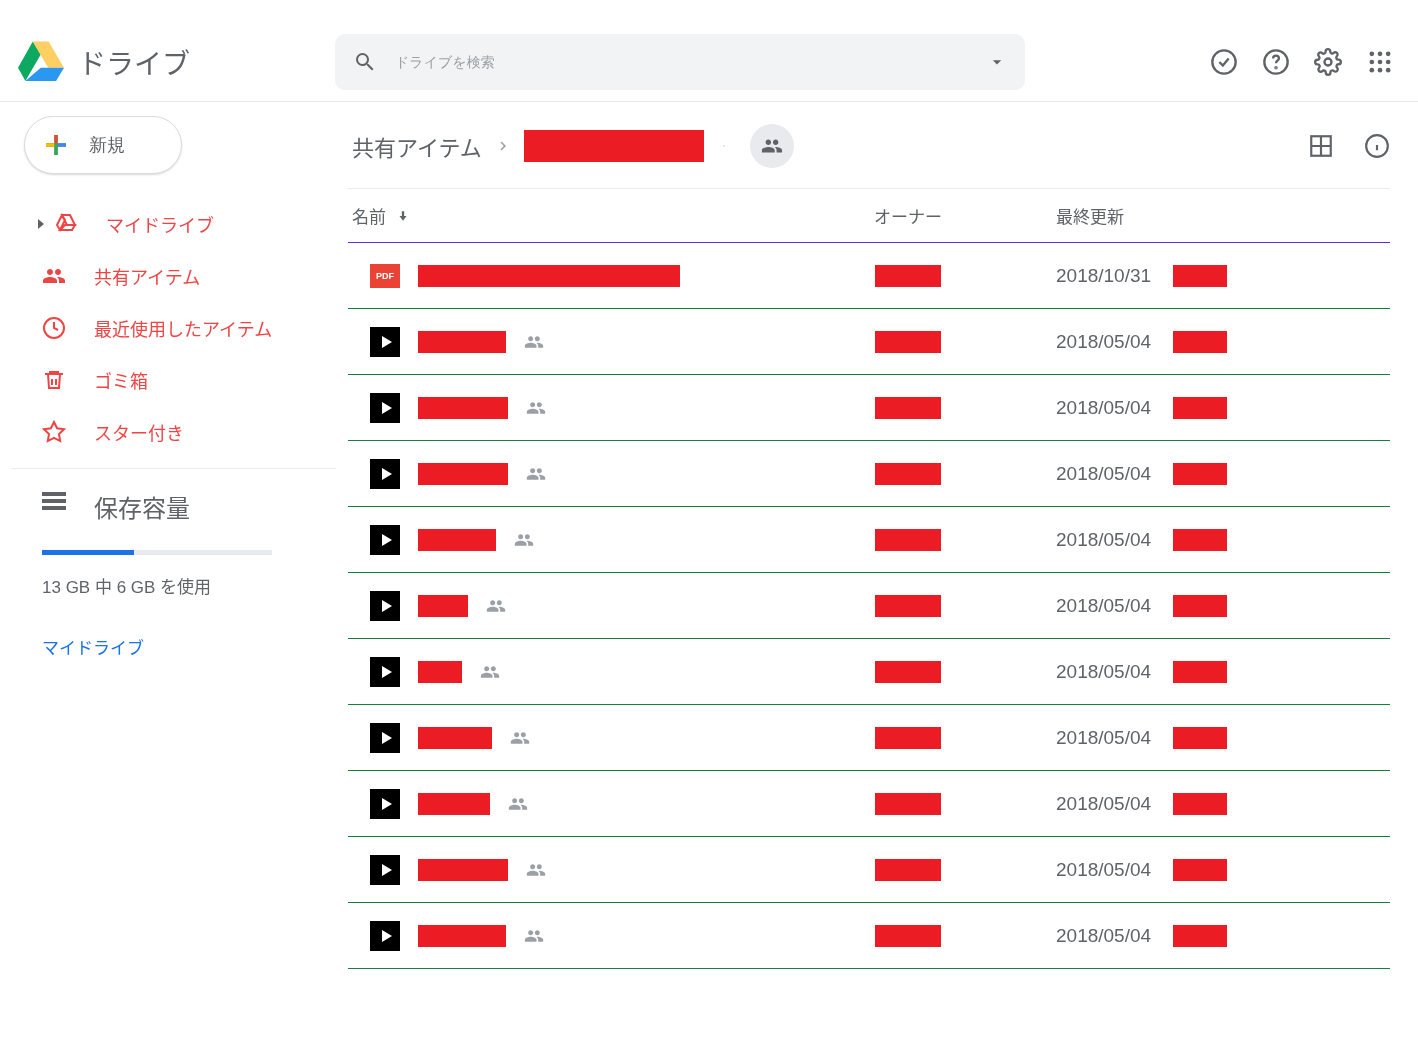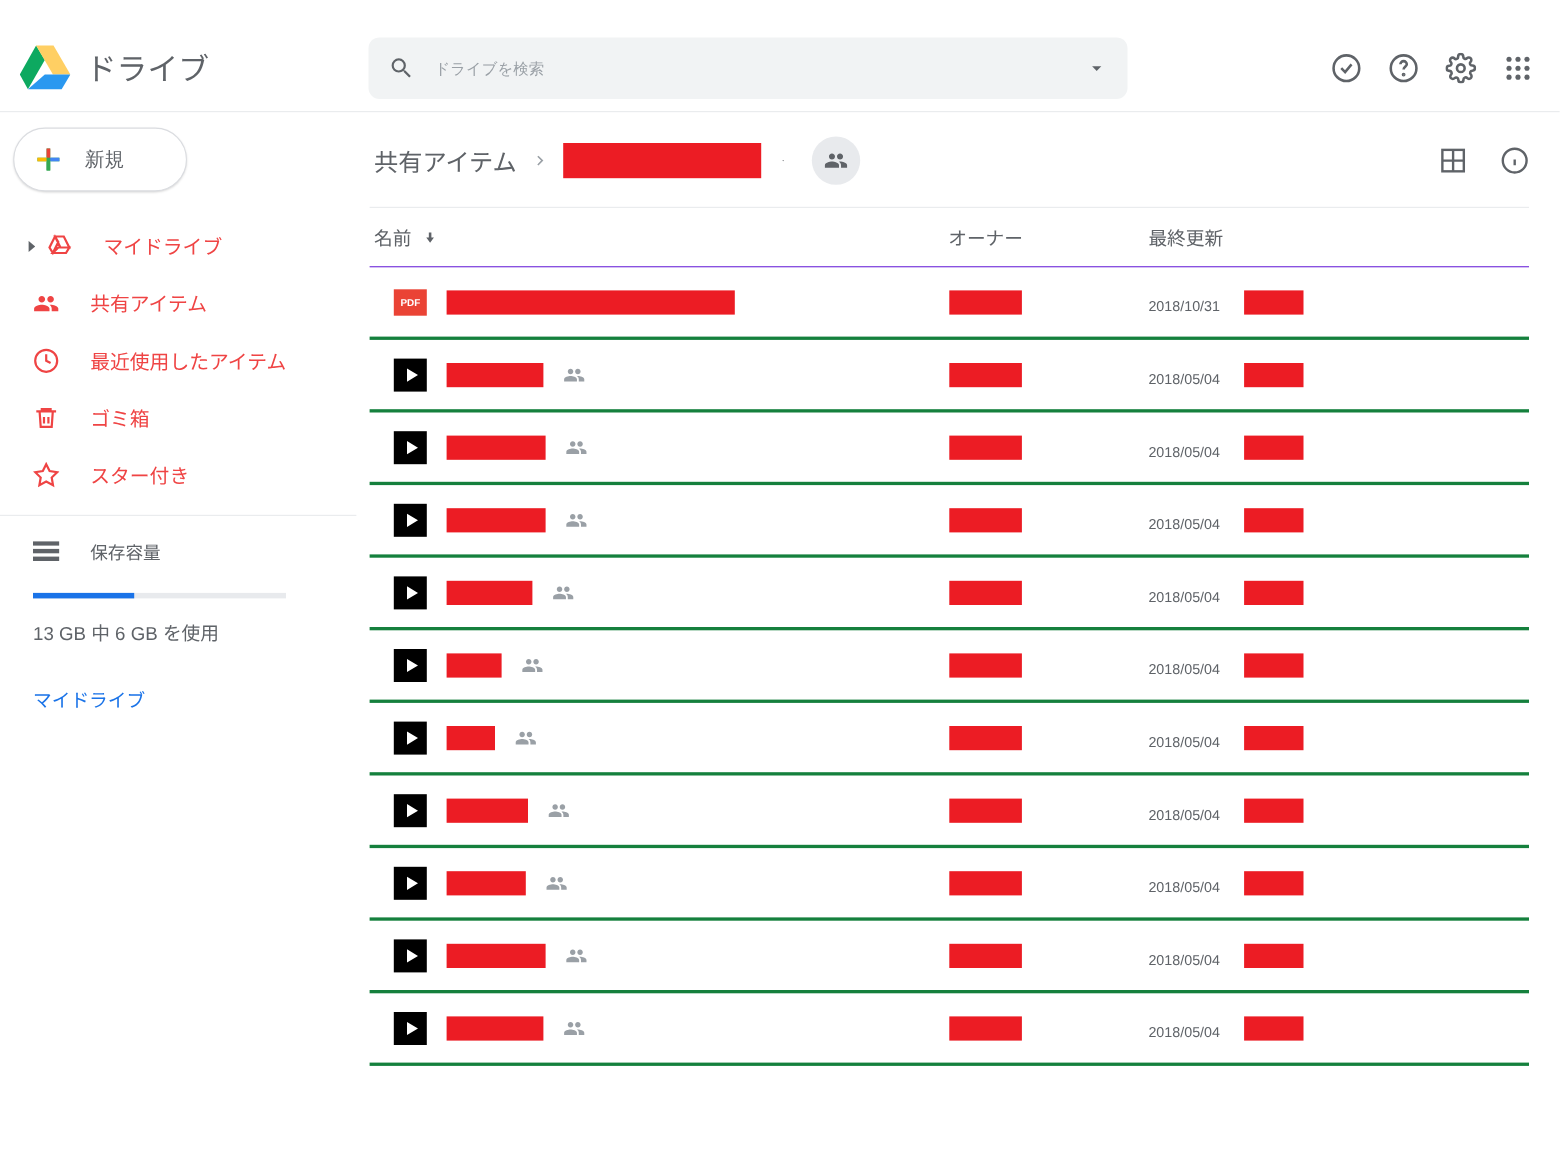--- a/index.html
+++ b/index.html
@@ -8,33 +8,33 @@
 .logo-wrap { display: flex; align-items: center; gap: 14px; width: 305px; }
 .drive-logo { width: 46px; height: 46px; flex-shrink: 0; }
 .app-name { font-size: 28px; color: #5f6368; }
 .search-bar { display: flex; align-items: center; background: #f1f3f4; border-radius: 10px; height: 56px; width: 690px; padding: 0 18px; gap: 18px; }
 .search-icon, .dropdown-icon { color: #5f6368; }
 .search-input { border: none; background: transparent; font-size: 14px; color: #5f6368; flex: 1; outline: none; }
 .search-input::placeholder { color: #9aa0a6; }
 .header-icons { display: flex; align-items: center; gap: 24px; margin-left: auto; margin-right: 24px; }
 .header-icons .icon-btn { width: 28px; height: 28px; color: #5f6368; cursor: pointer; }
 
-.layout { display: flex; }
+.layout { display: flex; margin-left: 12px; }
 .sidebar { width: 324px; flex-shrink: 0; padding-top: 14px; }
 .new-btn { margin-left: 12px; display: flex; align-items: center; gap: 18px; height: 58px; width: 158px; border: 1px solid #dadce0; border-radius: 32px; padding: 0 28px 0 16px; background: #fff; cursor: pointer; box-shadow: 0 1px 2px rgba(0,0,0,.15); }
 .new-btn span.label { font-size: 18px; color: #5f6368; }
 .plus { width: 30px; height: 30px; }
 .nav-list { margin-top: 24px; padding-right: 10px; }
 .nav-item { display: flex; align-items: center; gap: 28px; padding: 13px 0 13px 30px; cursor: pointer; font-size: 18px; color: #ef4444; }
 .nav-item .tri { width: 10px; height: 10px; margin-right: -20px; margin-left: -6px; color: #5f6368; }
 .nav-item.no-tri { padding-left: 30px; }
 .nav-icon { width: 24px; height: 24px; flex-shrink: 0; display: inline-flex; align-items: center; justify-content: center; }
 .divider { height: 1px; background: #e8eaed; margin: 10px 0; }
 .storage-section { padding: 10px 0 0 30px; }
-.storage-row { display: flex; align-items: flex-start; gap: 28px; font-size: 16px; color: #5f6368; }
+.storage-row { display: flex; align-items: flex-start; gap: 28px; font-size: 24px; color: #5f6368; }
 .storage-bar { height: 5px; background: #e8eaed; width: 230px; margin-top: 26px; position: relative; }
 .storage-bar .used { position: absolute; left:0; top:0; height:5px; background:#1a73e8; width: 40%; }
 .storage-text { margin-top: 18px; font-size: 17px; color: #5f6368; }
 .storage-link { margin-top: 36px; font-size: 17px; color: #1a73e8; cursor: pointer; }
 
 .main { flex: 1; padding: 18px 28px 0 12px; }
 .breadcrumb { display: flex; align-items: center; gap: 12px; font-size: 22px; color: #5f6368; padding: 4px 0 20px 4px; border-bottom: 1px solid #e8eaed; }
 .breadcrumb .crumb-text { cursor: pointer; }
 .breadcrumb .chev { color: #9aa0a6; }
 .folder-redact { width: 180px; height: 32px; background: #ec1c24; }
@@ -42,30 +42,30 @@
 .people-chip { width: 44px; height: 44px; border-radius: 50%; background: #e8eaed; display: inline-flex; align-items: center; justify-content: center; margin-left: 6px; }
 .bc-right { margin-left: auto; display: flex; gap: 30px; align-items: center; }
 .bc-right .icon-btn { color: #5f6368; cursor: pointer; }
 
 .col-header { display: flex; align-items: center; font-size: 17px; color: #5f6368; padding: 14px 0; border-bottom: 1px solid #6d28d9; }
 .col-name { display: flex; align-items: center; gap: 10px; padding-left: 4px; width: 470px; }
 .col-owner { width: 180px; text-align: center; }
 .col-modified { flex: 1; padding-left: 58px; }
 .arrow-down { width: 14px; height: 14px; }
 
-.file-row { display: flex; align-items: center; height: 66px; border-bottom: 3px solid #15803d; cursor: pointer; }
+.file-row { display: flex; align-items: center; height: 66px; border-bottom: 1px solid #15803d; cursor: pointer; }
 .file-row .cell-name { display: flex; align-items: center; gap: 18px; padding-left: 22px; width: 470px; }
 .pdf-icon { background: #ea4335; color: #fff; font-size: 9px; font-weight: bold; display: flex; align-items: center; justify-content: center; width: 30px; height: 24px; }
 .video-icon { background: #000; width: 30px; height: 30px; display: flex; align-items: center; justify-content: center; position: relative; }
 .video-icon::before { content:""; border-left: 10px solid #fff; border-top: 6px solid transparent; border-bottom: 6px solid transparent; margin-left: 3px; }
 .name-redact { background: #ec1c24; height: 22px; }
 .share-icon { width: 20px; height: 20px; color: #9aa0a6; display: inline-flex; align-items: center; justify-content: center; }
 .cell-owner { width: 180px; display: flex; justify-content: center; }
 .owner-redact { width: 66px; height: 22px; background: #ec1c24; }
-.cell-modified { flex: 1; padding-left: 58px; display: flex; align-items: flex-end; gap: 22px; font-size: 13px; color: #5f6368; }
+.cell-modified { flex: 1; padding-left: 58px; display: flex; align-items: flex-start; gap: 22px; font-size: 19px; color: #5f6368; }
 .mod-redact { width: 54px; height: 22px; background: #ec1c24; }
 </style>
 </head>
 <body>
 
 <div class="header">
   <div class="logo-wrap">
     <svg class="drive-logo" viewBox="0 0 87 78">
         <path d="M28 0L0 50l14 25 29-50z" fill="#0da960"></path>
         <path d="M58 0H28l29 50h30z" fill="#ffcf63"></path>

